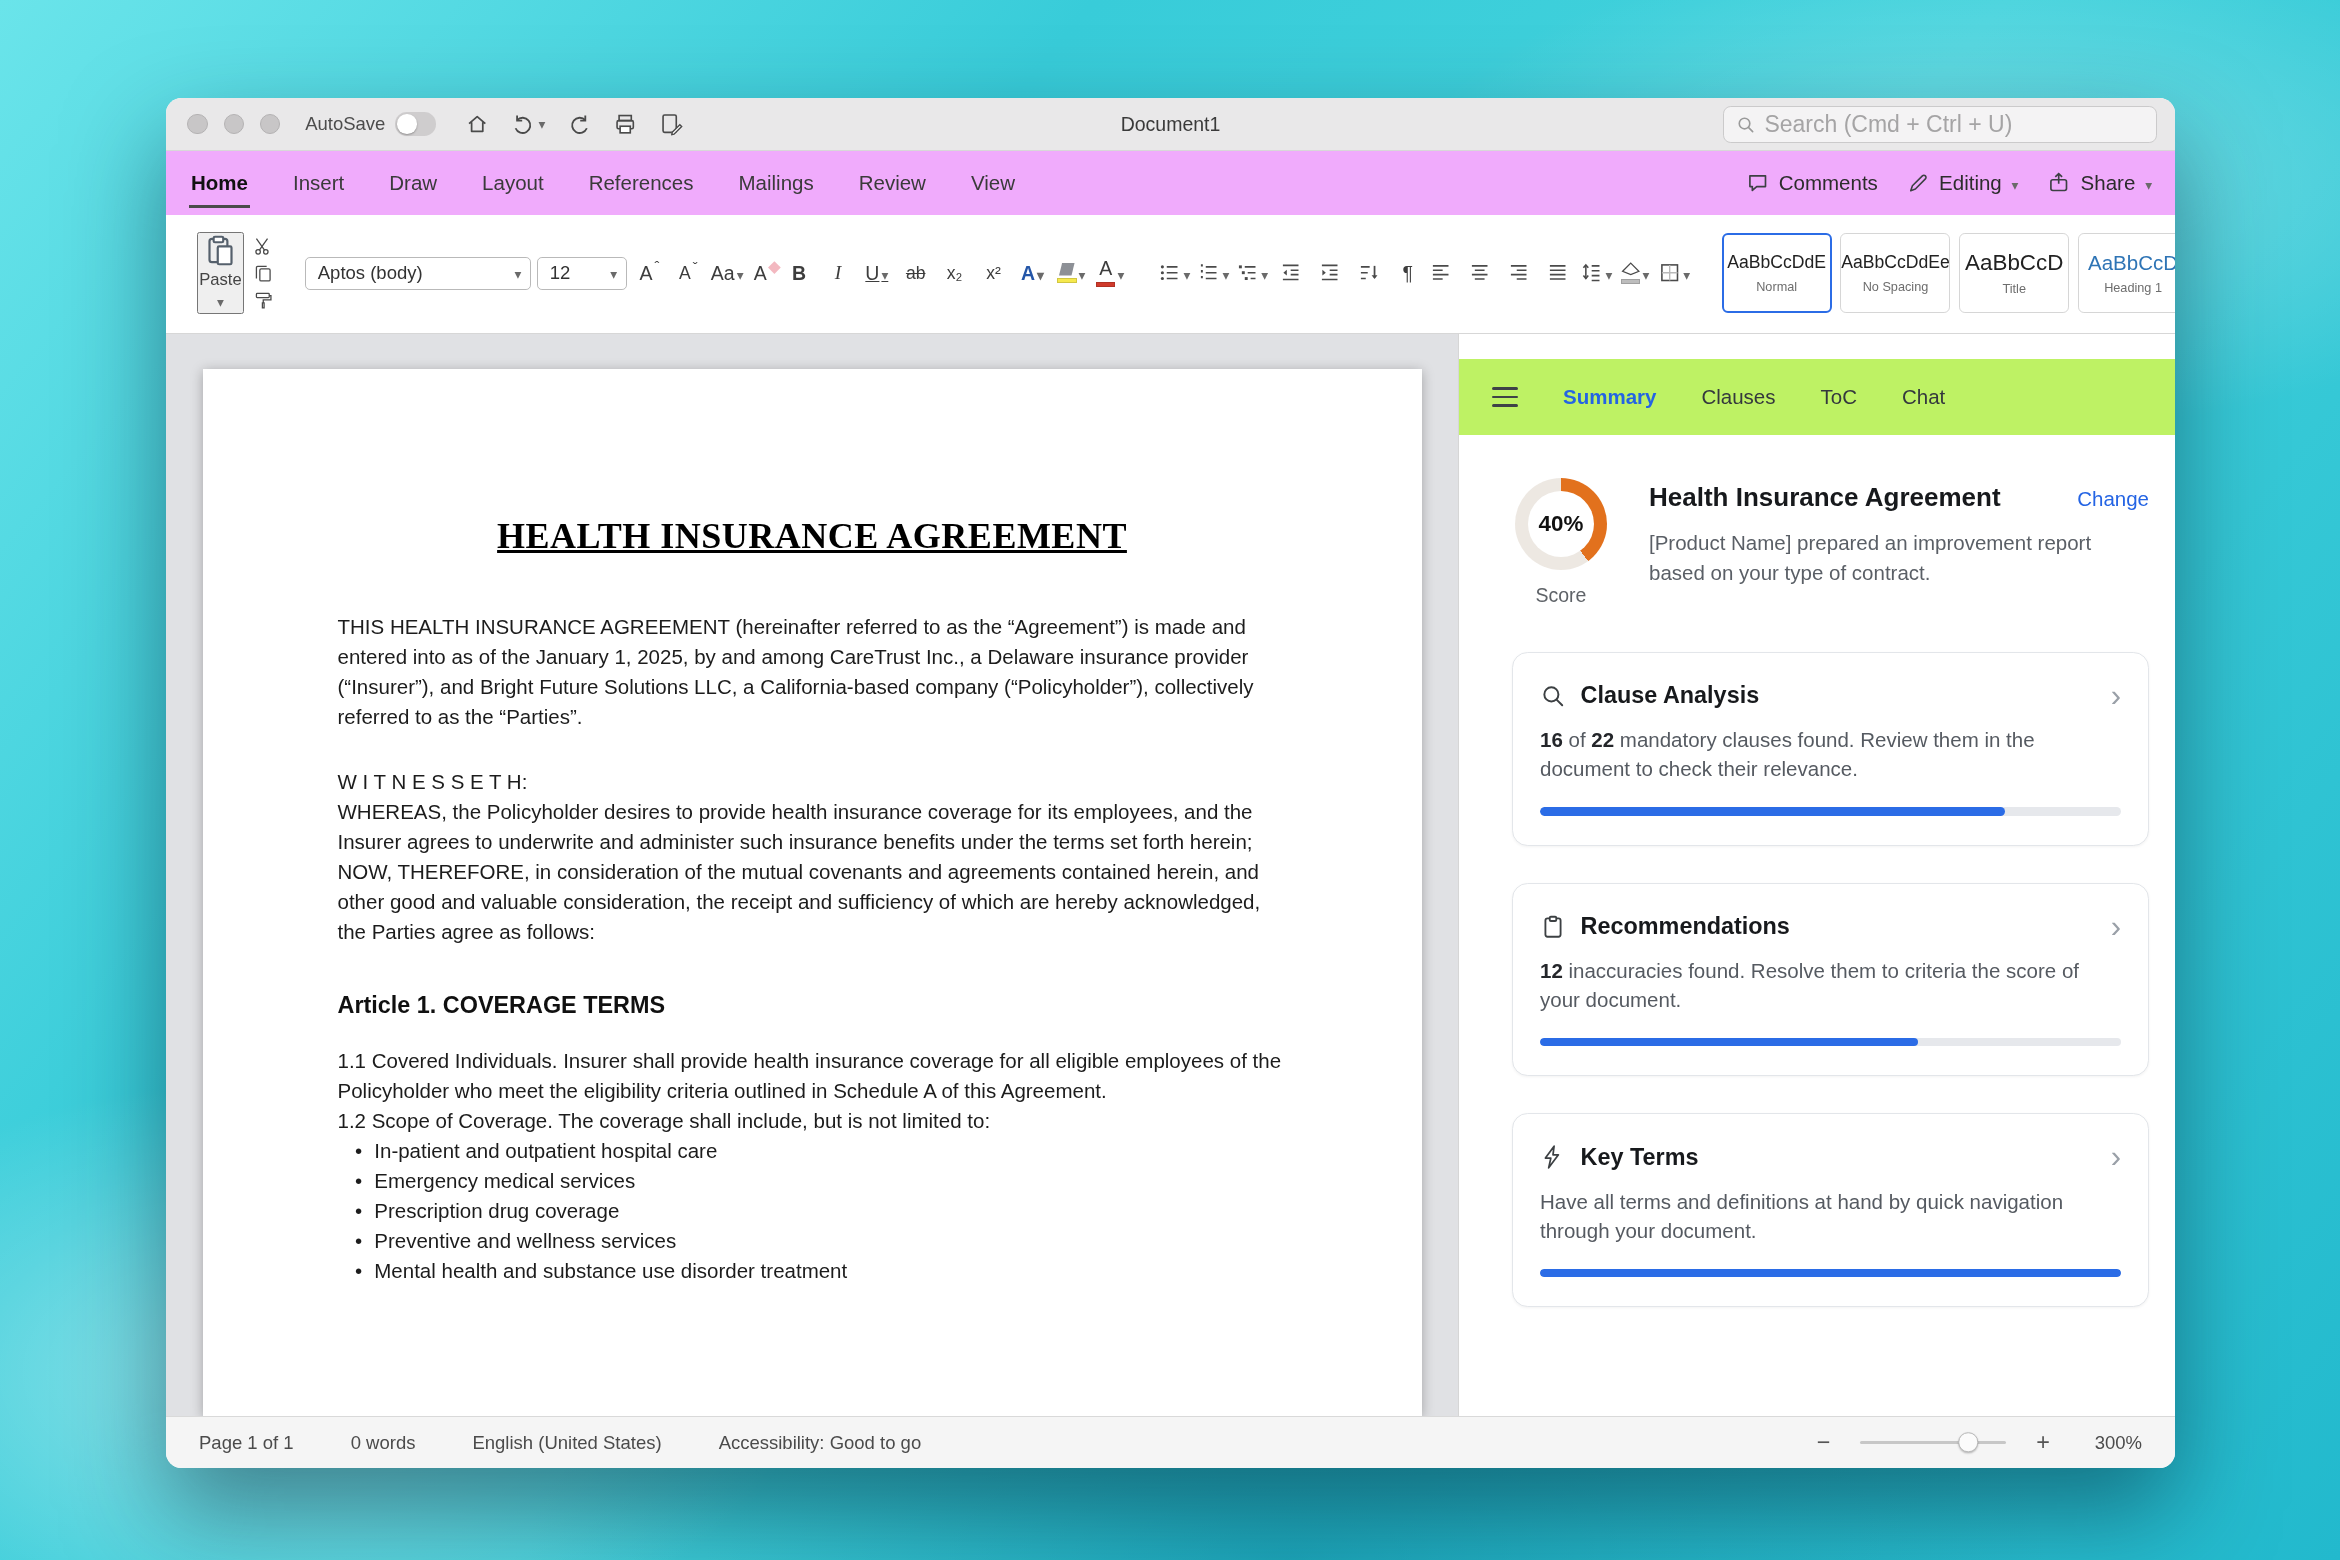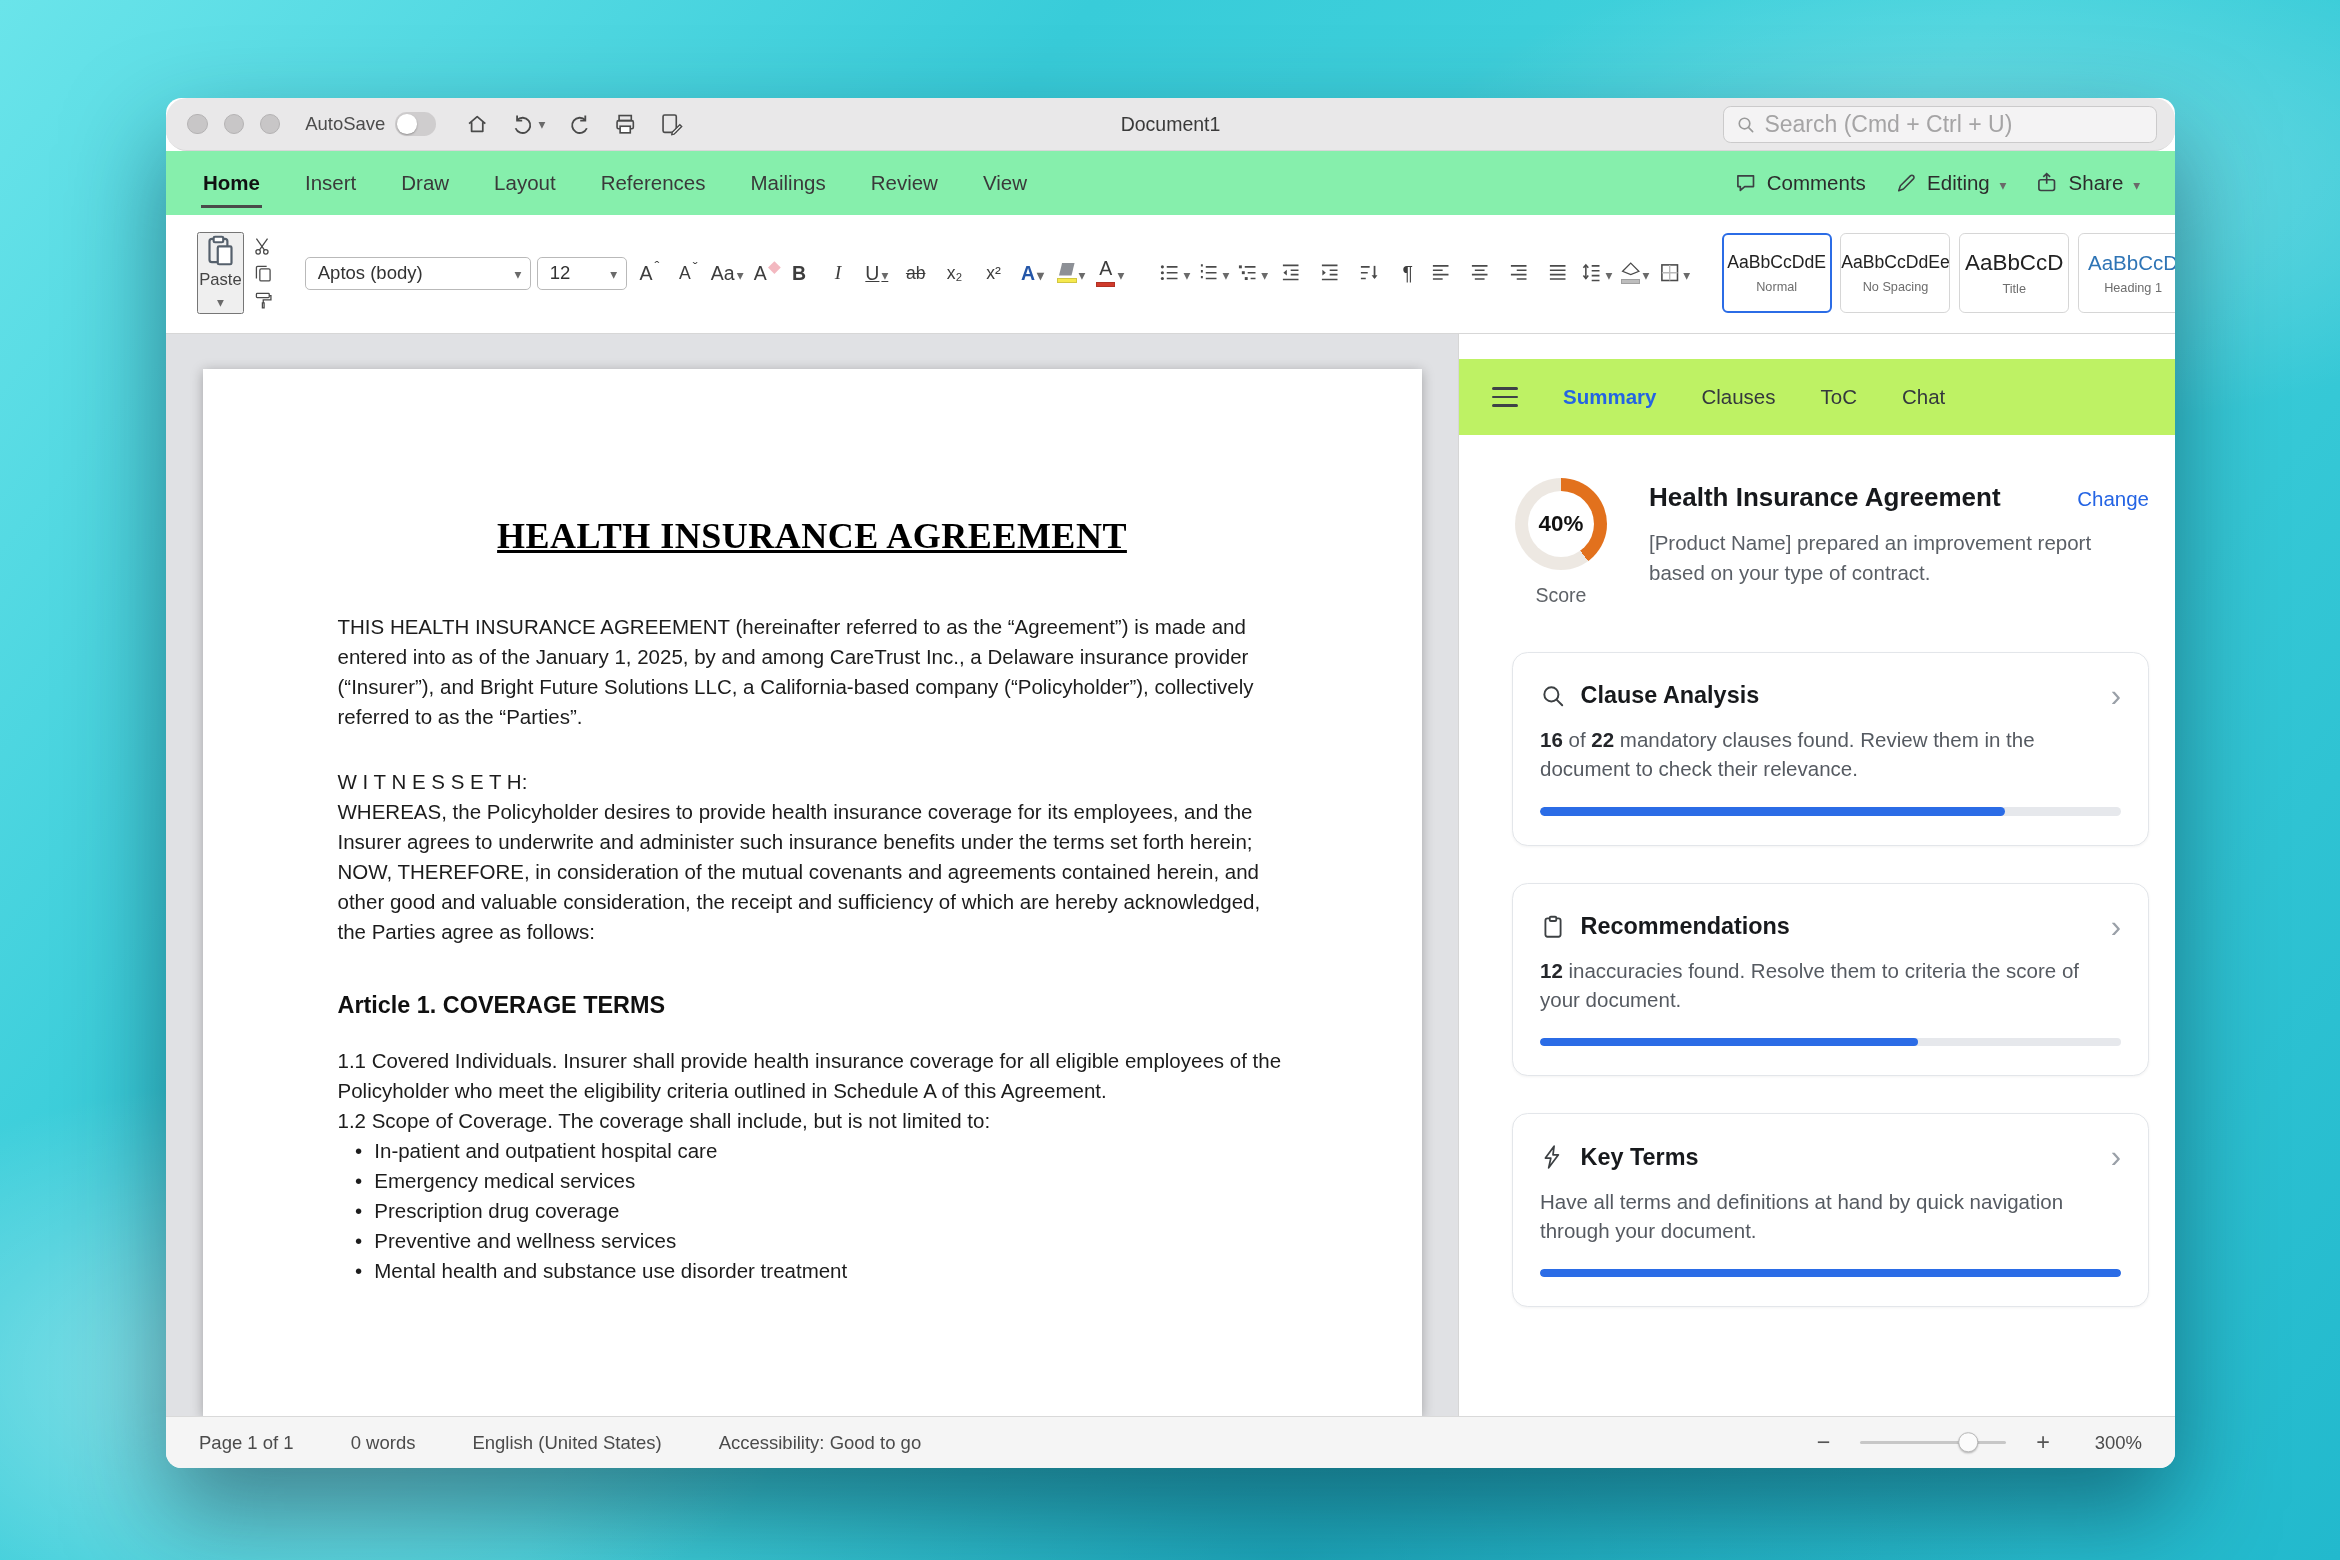--- a/index.html
+++ b/index.html
@@ -8,35 +8,35 @@
     background:
       radial-gradient(ellipse 878px 488px at 12% 88%, rgba(255,255,255,.45), transparent 60%),
       radial-gradient(ellipse 975px 410px at 85% 12%, rgba(255,255,255,.28), transparent 60%),
       radial-gradient(ellipse 1170px 488px at 55% 100%, rgba(8,140,165,.55), transparent 65%),
       linear-gradient(130deg,#6ae4ea 0%,#38ccd9 30%,#42d2dc 55%,#22b9cd 100%);
   }
   .window { position:absolute; left:166px; top:98px; width:2009px; height:1370px; border-radius:15.6px;
     background:#fff; box-shadow:0 44px 98px rgba(0,40,55,.5); overflow:hidden; display:flex; flex-direction:column; }
 
   
-  .titlebar { height:53px; background:#e9e8e9; border-bottom:1px solid #d8d7d8; display:flex; align-items:center; padding:0 15.6px; position:relative; flex:0 0 auto;border-radius:21px; }
+  .titlebar { height:53px; background:#e9e8e9; border-bottom:1px solid #d8d7d8; display:flex; align-items:center; padding:0 15.6px; position:relative; flex:0 0 auto; }
   .traffic { display:flex; gap:15.6px; margin-left:5.9px; }
   .tl { width:20.5px; height:20.5px; border-radius:50%; background:#c8c6c7; border:1px solid #b4b2b3; }
   .autosave { display:flex; align-items:center; gap:9.8px; margin-left:25px; color:#4c4c4c; font-size:18.5px; }
   .toggle { width:41px; height:23.4px; border-radius:11.7px; background:#cfcdce; position:relative; display:inline-block; }
   .knob { position:absolute; left:2px; top:2px; width:19.5px; height:19.5px; border-radius:50%; background:#fff; box-shadow:0 1px 2px rgba(0,0,0,.3); }
   .tb-icons { display:flex; align-items:center; gap:21.5px; margin-left:29px; }
   .tb-btn { display:flex; align-items:center; gap:2.9px; }
   .doc-title { position:absolute; left:50%; transform:translateX(-50%); font-size:19.5px; color:#3a3a3a; }
   .search-box { position:absolute; right:17.6px; top:7.8px; width:434px; height:37px; border:1px solid #cbcacb; border-radius:7.8px; background:#f4f3f4; display:flex; align-items:center; padding:0 11.7px; gap:8.8px; }
   .search-box input { border:none; outline:none; background:transparent; font-size:23px; color:#555; width:100%; font-family:inherit; }
   .search-box input::placeholder { color:#a5a4a5; }
 
   
-  .tabsrow { height:64px; background:#86efac; display:flex; align-items:center; padding:0 35px; flex:0 0 auto; }
+  .tabsrow { height:64px; background:#f0abfc; display:flex; align-items:center; padding:0 23px; flex:0 0 auto; }
   .tabs { display:flex; gap:41px; }
   .tab { font-size:20.5px; color:#3a3a3a; padding:13.7px 2px 9.8px; }
   .tab.active { font-weight:700; color:#111; border-bottom:3.9px solid #4a4a4a; }
   .tr-right { margin-left:auto; display:flex; align-items:center; gap:29px; }
   .pill-btn { display:flex; align-items:center; gap:9.8px; font-size:20.5px; color:#2c2c2c; }
   .chev::after { content:"▾"; font-size:13.7px; color:#6a6a6a; }
 
   
   .ribbon { background:#fff; border-bottom:1px solid #d7d7d7; padding:9.8px 19.5px 11.7px; display:flex; align-items:stretch; flex:0 0 auto; height:119px; }
   .rsep { width:1px; background:#e4e4e4; margin:5.9px 3.9px; }

